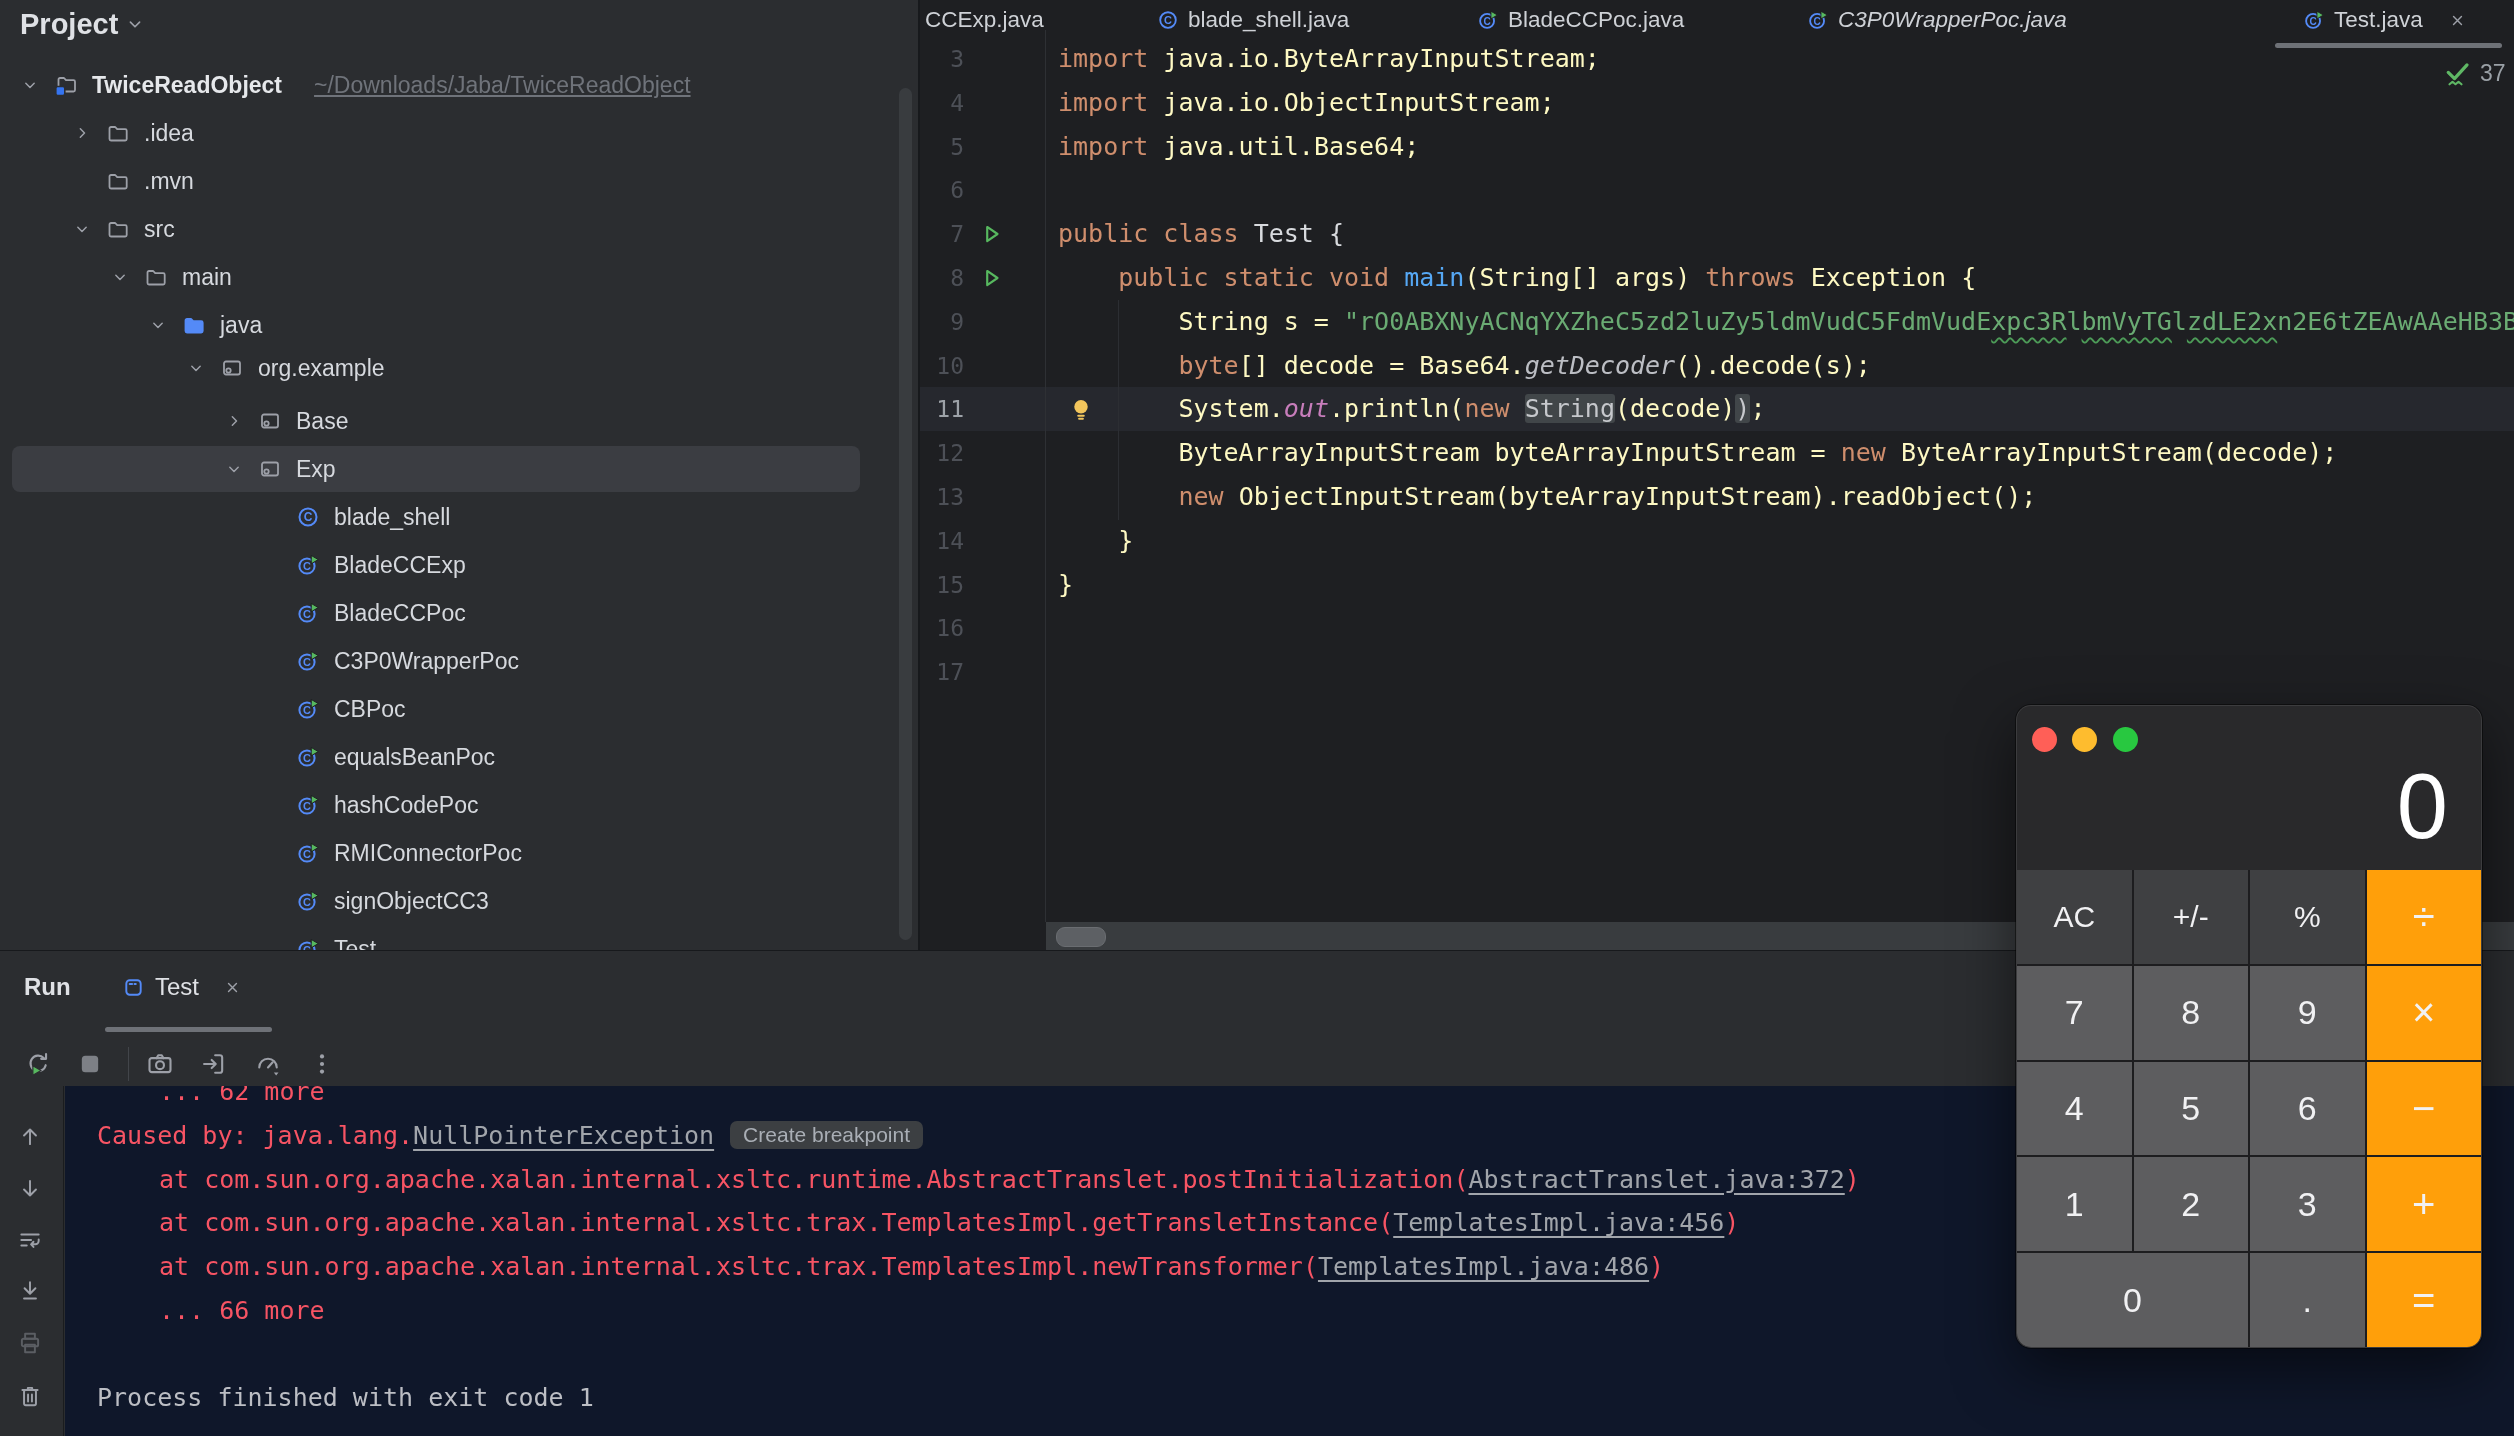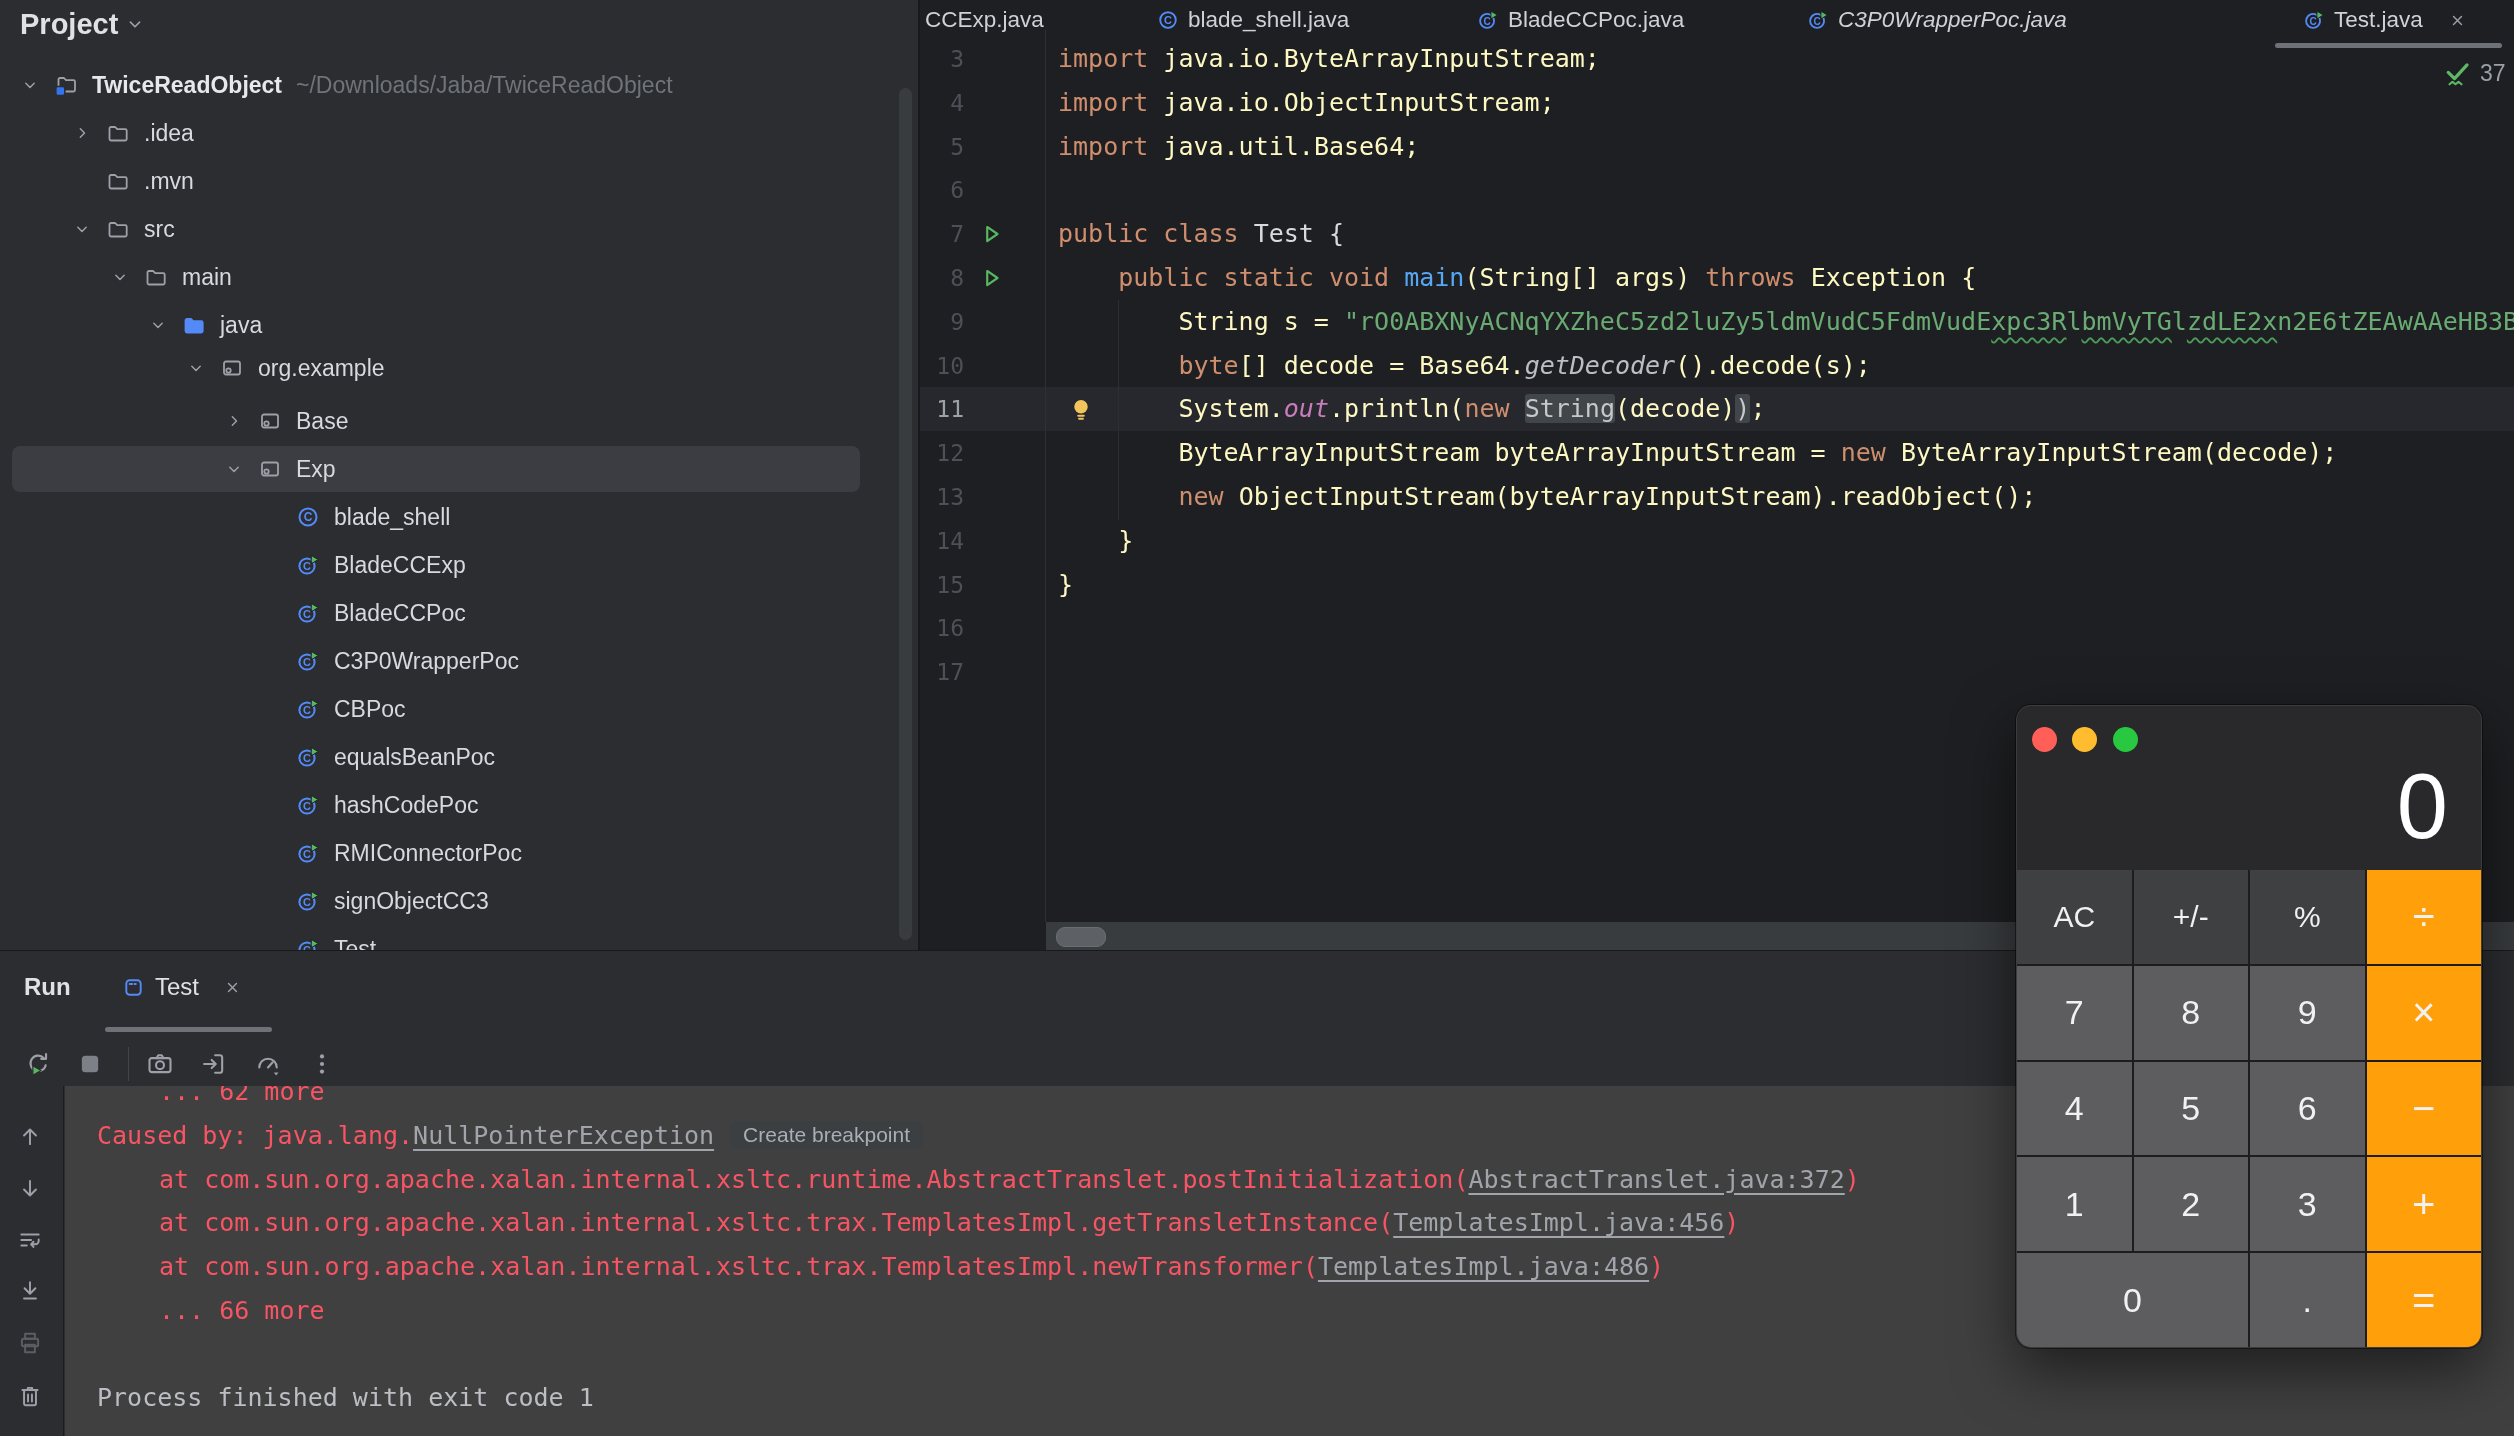--- a/index.html
+++ b/index.html
@@ -13,21 +13,21 @@
   #project-header{position:absolute;left:20px;top:6px;height:36px;display:flex;align-items:center;gap:6px;}
   #project-header .title{font-size:29px;font-weight:bold;color:#dfe1e5;}
   #project-header .ic{width:22px;height:22px;}
   .trow{position:absolute;left:0;width:100%;height:48px;}
   .trow .rowbg{position:absolute;left:12px;right:58px;top:1px;bottom:1px;border-radius:8px;}
   .trow.sel .rowbg{background:#3b3d42;}
   .trow .chev{position:absolute;top:14px;width:20px;height:20px;}
   .trow .ticon{position:absolute;top:12px;width:24px;height:24px;}
   .trow .tlabel{position:absolute;top:0;height:48px;display:flex;align-items:center;font-size:23px;color:#d6d9de;white-space:nowrap;}
   .trow .tlabel b{font-weight:bold;color:#e6e8eb;}
-  .trow .tpath{color:#6f737a;margin-left:14px;font-weight:normal;}
+  .trow .tpath{color:#6f737a;margin-left:32px;font-weight:normal;text-decoration:underline;}
   #proj-scroll{position:absolute;right:6px;top:88px;width:13px;height:852px;border-radius:7px;background:#45484c;opacity:.55;}
 
   
   #editor{position:absolute;left:920px;top:0;width:1594px;height:950px;background:#1e1f22;overflow:hidden;}
   #v-divider{position:absolute;left:918px;top:0;width:2px;height:950px;background:#17191c;}
   .tab{position:absolute;top:0;height:40px;display:flex;align-items:center;gap:9px;font-size:22.5px;color:#ced1d6;white-space:nowrap;}
   .tab .ic{width:22px;height:22px;}
   .tab.italic .tab-label{font-style:italic;}
   .tab .tab-close{width:19px;height:19px;margin-left:16px;}
   #tab-underline{position:absolute;left:1355px;top:43px;width:227px;height:5px;background:#6e7177;border-radius:3px;}
@@ -56,21 +56,21 @@
   #run-panel{position:absolute;left:0;top:950px;width:2514px;height:486px;background:#2b2d30;border-top:1px solid #17191c;box-sizing:border-box;}
   #run-title{position:absolute;left:24px;top:22px;font-size:24px;font-weight:bold;color:#dfe1e5;}
   #run-tab{position:absolute;left:122px;top:16px;height:40px;display:flex;align-items:center;gap:10px;font-size:24px;color:#dfe1e5;}
   #run-tab .ic{width:23px;height:23px;}
   #run-tab .tab-close{width:19px;height:19px;margin-left:14px;}
   #run-tab-underline{position:absolute;left:105px;top:76px;width:167px;height:5px;background:#6e7177;border-radius:3px;}
   .tbicon{position:absolute;top:99px;width:28px;height:28px;}
   #tb-sep{position:absolute;left:128px;top:96px;width:1px;height:34px;background:#42454a;}
   #console-gutter{position:absolute;left:0;top:135px;width:64px;height:351px;background:#2b2d30;border-right:1px solid #1a1c1e;box-sizing:border-box;}
   #console-gutter .gic{position:absolute;left:17px;width:26px;height:26px;}
-  #console{position:absolute;left:65px;top:135px;right:0;height:351px;background:#404040;overflow:hidden;}
+  #console{position:absolute;left:65px;top:135px;right:0;height:351px;background:#0f172a;overflow:hidden;}
   .conline{position:absolute;height:44px;line-height:44px;white-space:pre;font-size:25px;font-family:"DejaVu Sans Mono",monospace;}
   .seg-r{color:#f75464;}
   .seg-lk{color:#a1a5ab;text-decoration:underline;text-underline-offset:5px;}
   .seg-pf{color:#bcbec4;}
   .con-badge{display:inline-block;font-family:"Liberation Sans",sans-serif;font-size:21px;color:#a9aeb5;
              background:#3c3f42;border-radius:7px;padding:2px 13px;margin-left:16px;vertical-align:2px;line-height:normal;}
 
   
   #calculator{position:absolute;left:2016px;top:705px;width:466px;height:643px;background:#29292b;border-radius:15px;
               box-shadow:0 22px 60px rgba(0,0,0,.55),0 0 0 1px rgba(0,0,0,.45);z-index:50;overflow:hidden;

